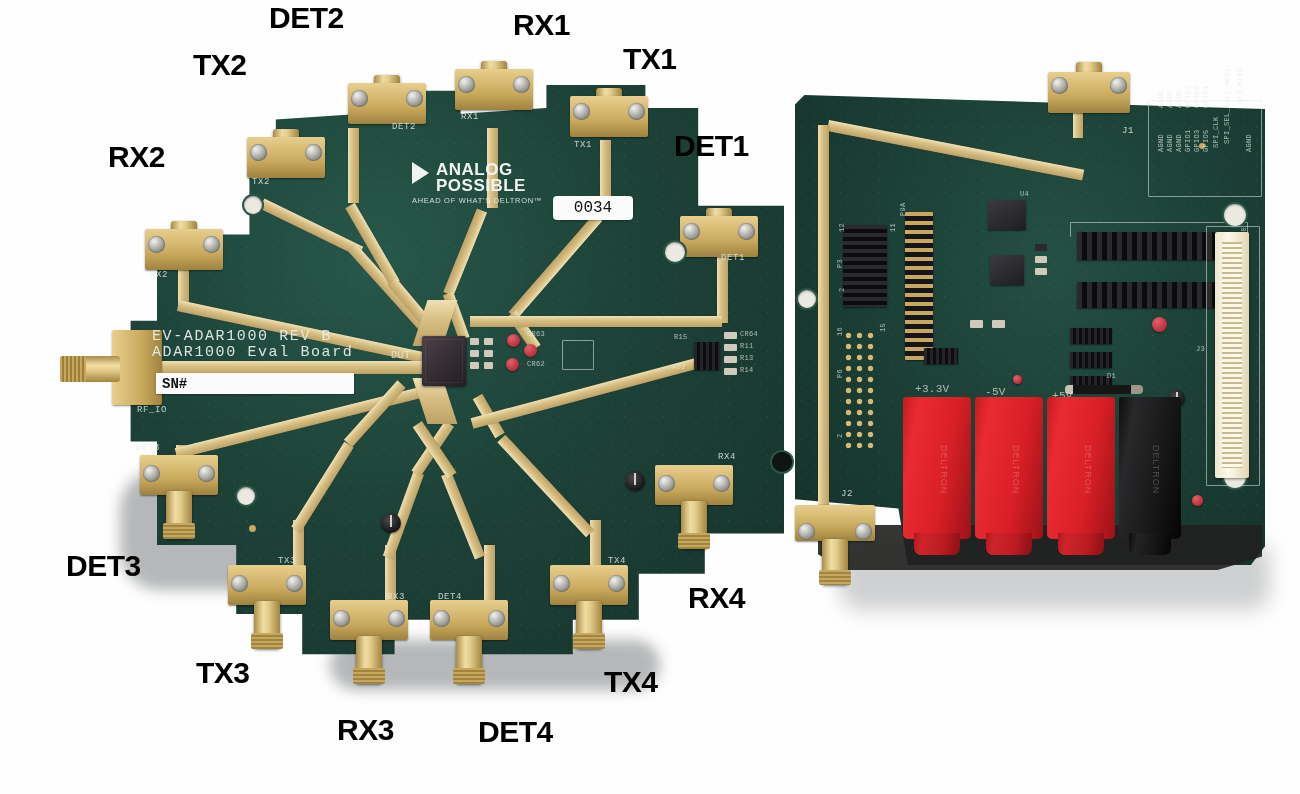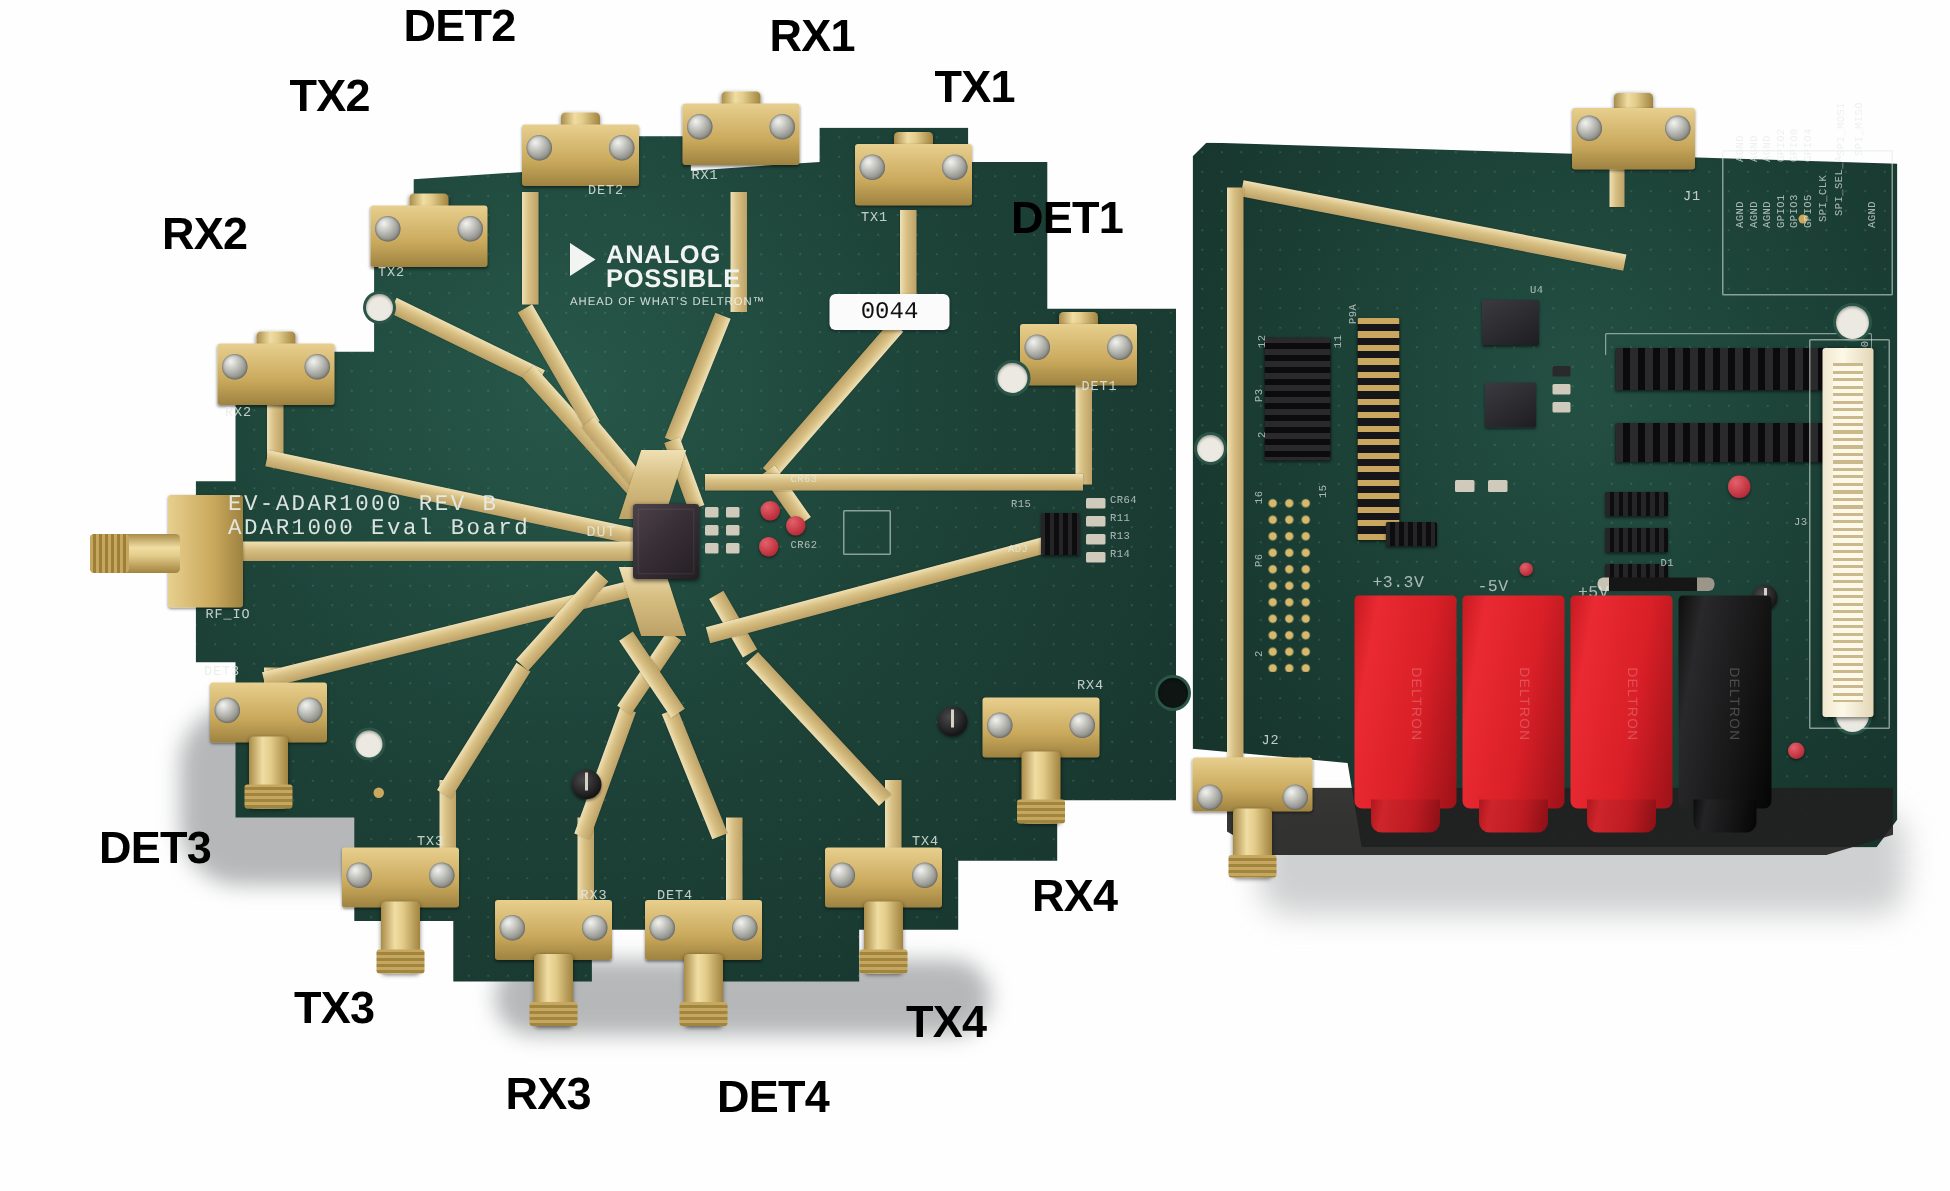--- a/index.html
+++ b/index.html
@@ -437,39 +437,40 @@
     <div class="barrel" style="top:42%;bottom:auto;"></div>
   </div>
   <div class="silk" style="left:718px;top:452px;">RX4</div>
 
   <div class="qfn" style="left:422px;top:336px;width:44px;height:50px;"></div>
   <div class="silk" style="left:391px;top:350px;font-size:10px;">DUT</div>
 
   <div class="silk big" style="left:152px;top:328px;">EV-ADAR1000 REV B</div>
   <div class="silk big" style="left:152px;top:344px;">ADAR1000 Eval Board</div>
 
-  <div class="sticker" style="left:553px;top:196px;width:80px;height:24px;justify-content:center;font-size:16px;">0044</div>
-
-  <div class="adlogo" style="left:380px;top:160px;width:150px;height:48px;text-align:right;">
+  <div class="sticker sn" style="left:156px;top:373px;width:192px;height:21px;padding-left:6px;font-size:14px;font-weight:bold;">SN#</div>
+  <div class="sticker" style="left:553px;top:196px;width:80px;height:24px;justify-content:center;font-size:16px;">0034</div>
+
+  <div class="adlogo" style="left:412px;top:160px;width:150px;height:48px;text-align:right;">
     <div class="tri"></div>
     <div class="t1">ANALOG</div>
     <div class="t2">POSSIBLE</div>
     <div class="t3">AHEAD OF WHAT'S DELTRON™</div>
   </div>
 
   <div class="smd" style="left:470px;top:338px;width:9px;height:7px;"></div>
   <div class="smd" style="left:470px;top:350px;width:9px;height:7px;"></div>
   <div class="smd" style="left:470px;top:362px;width:9px;height:7px;"></div>
   <div class="smd" style="left:484px;top:338px;width:9px;height:7px;"></div>
   <div class="smd" style="left:484px;top:350px;width:9px;height:7px;"></div>
   <div class="smd" style="left:484px;top:362px;width:9px;height:7px;"></div>
   <div class="smd red" style="left:507px;top:334px;width:13px;height:13px;"></div>
   <div class="smd red" style="left:524px;top:344px;width:13px;height:13px;"></div>
   <div class="smd red" style="left:506px;top:358px;width:13px;height:13px;"></div>
-  <div class="silk tiny" style="left:527px;top:316px;">CR63</div>
+  <div class="silk tiny" style="left:527px;top:330px;">CR63</div>
   <div class="silk tiny" style="left:527px;top:360px;">CR62</div>
   <div class="silkbox" style="left:562px;top:340px;width:30px;height:28px;"></div>
 
   <div class="silk tiny" style="left:674px;top:333px;">R15</div>
   <div class="silk tiny" style="left:672px;top:363px;">ADJ</div>
   <div class="hdr" style="left:694px;top:342px;width:26px;height:28px;"></div>
   <div class="smd" style="left:724px;top:332px;width:13px;height:7px;"></div>
   <div class="smd" style="left:724px;top:344px;width:13px;height:7px;"></div>
   <div class="smd" style="left:724px;top:356px;width:13px;height:7px;"></div>
   <div class="smd" style="left:724px;top:368px;width:13px;height:7px;"></div>

